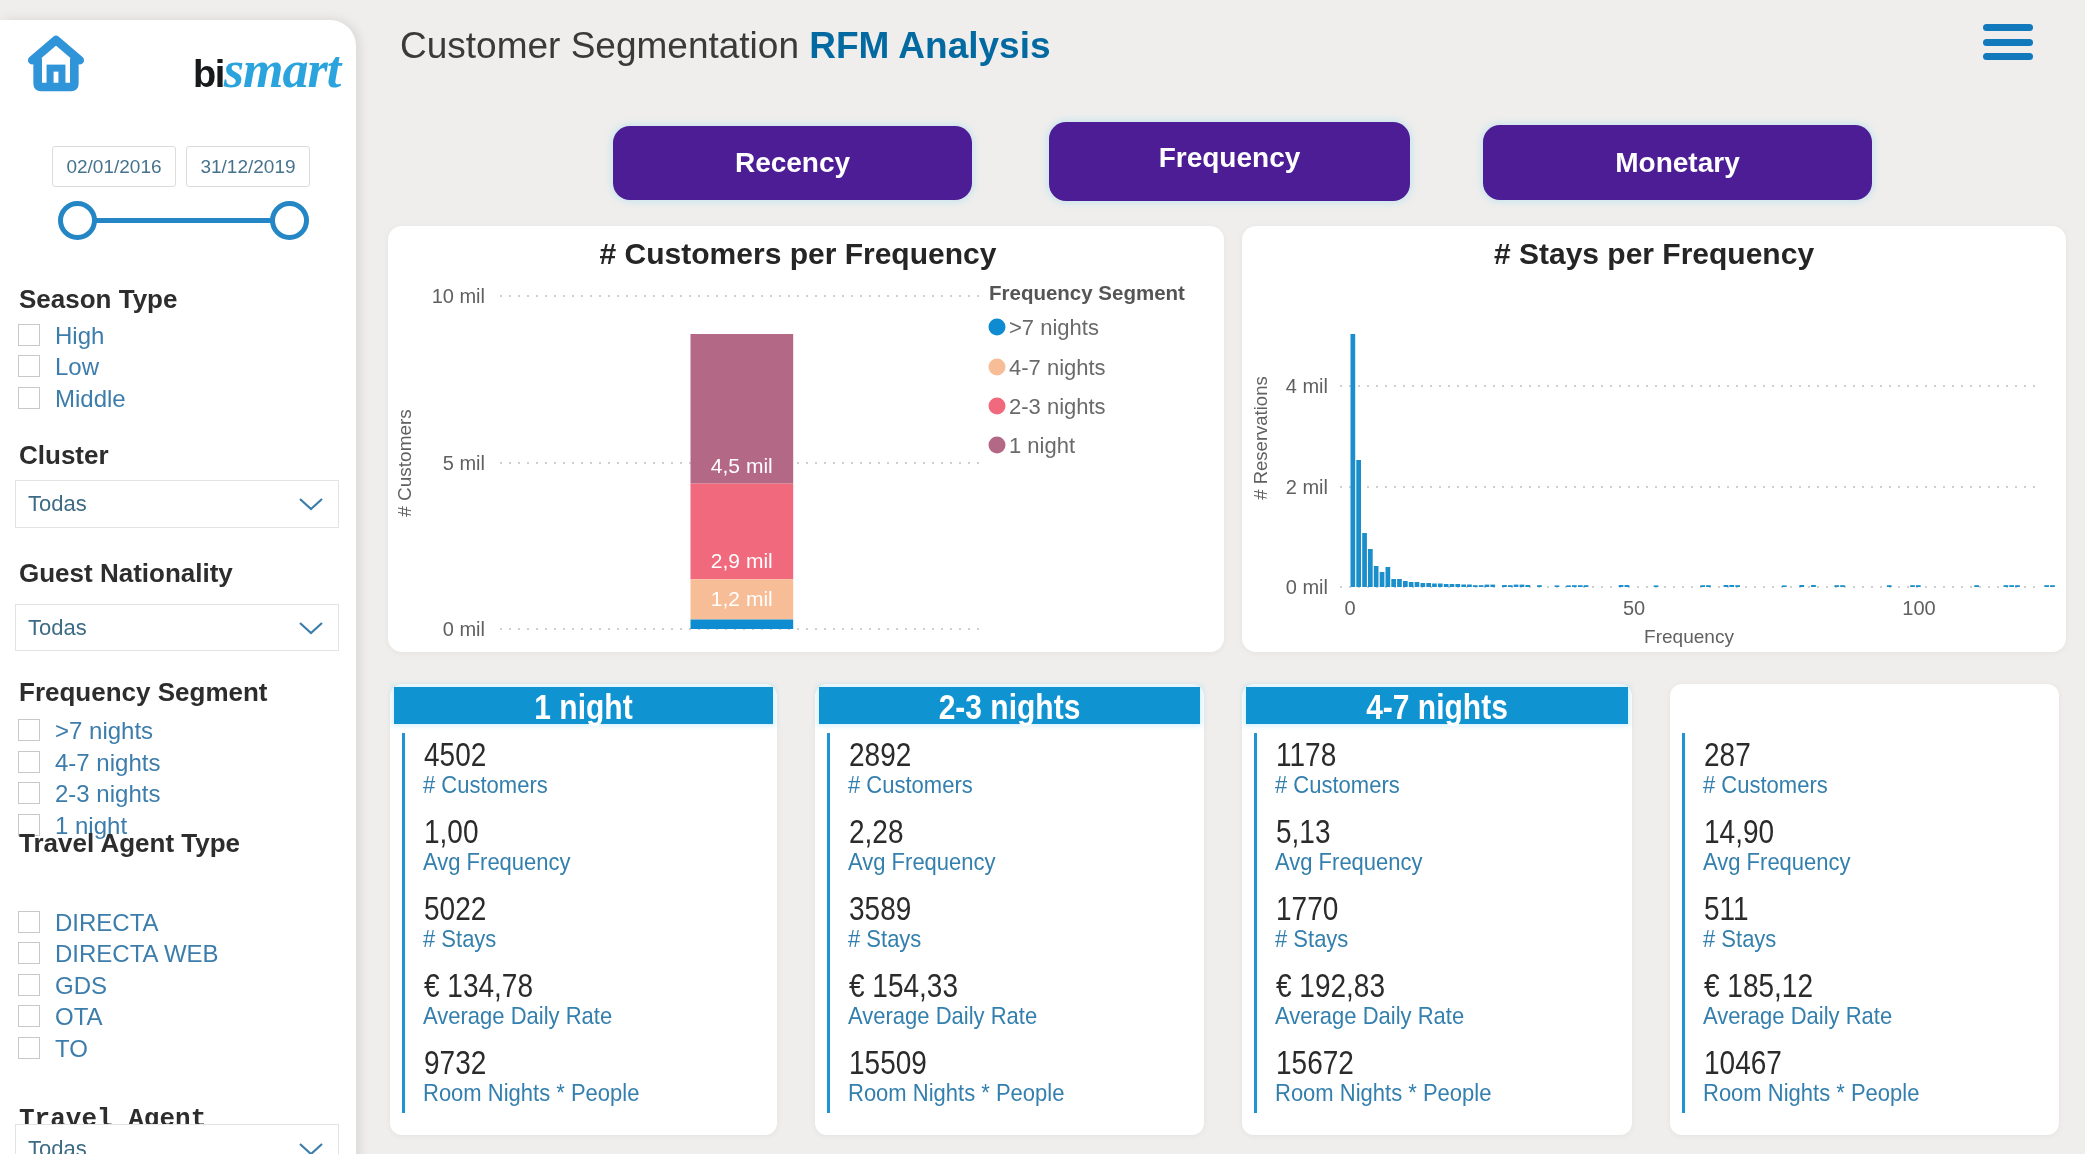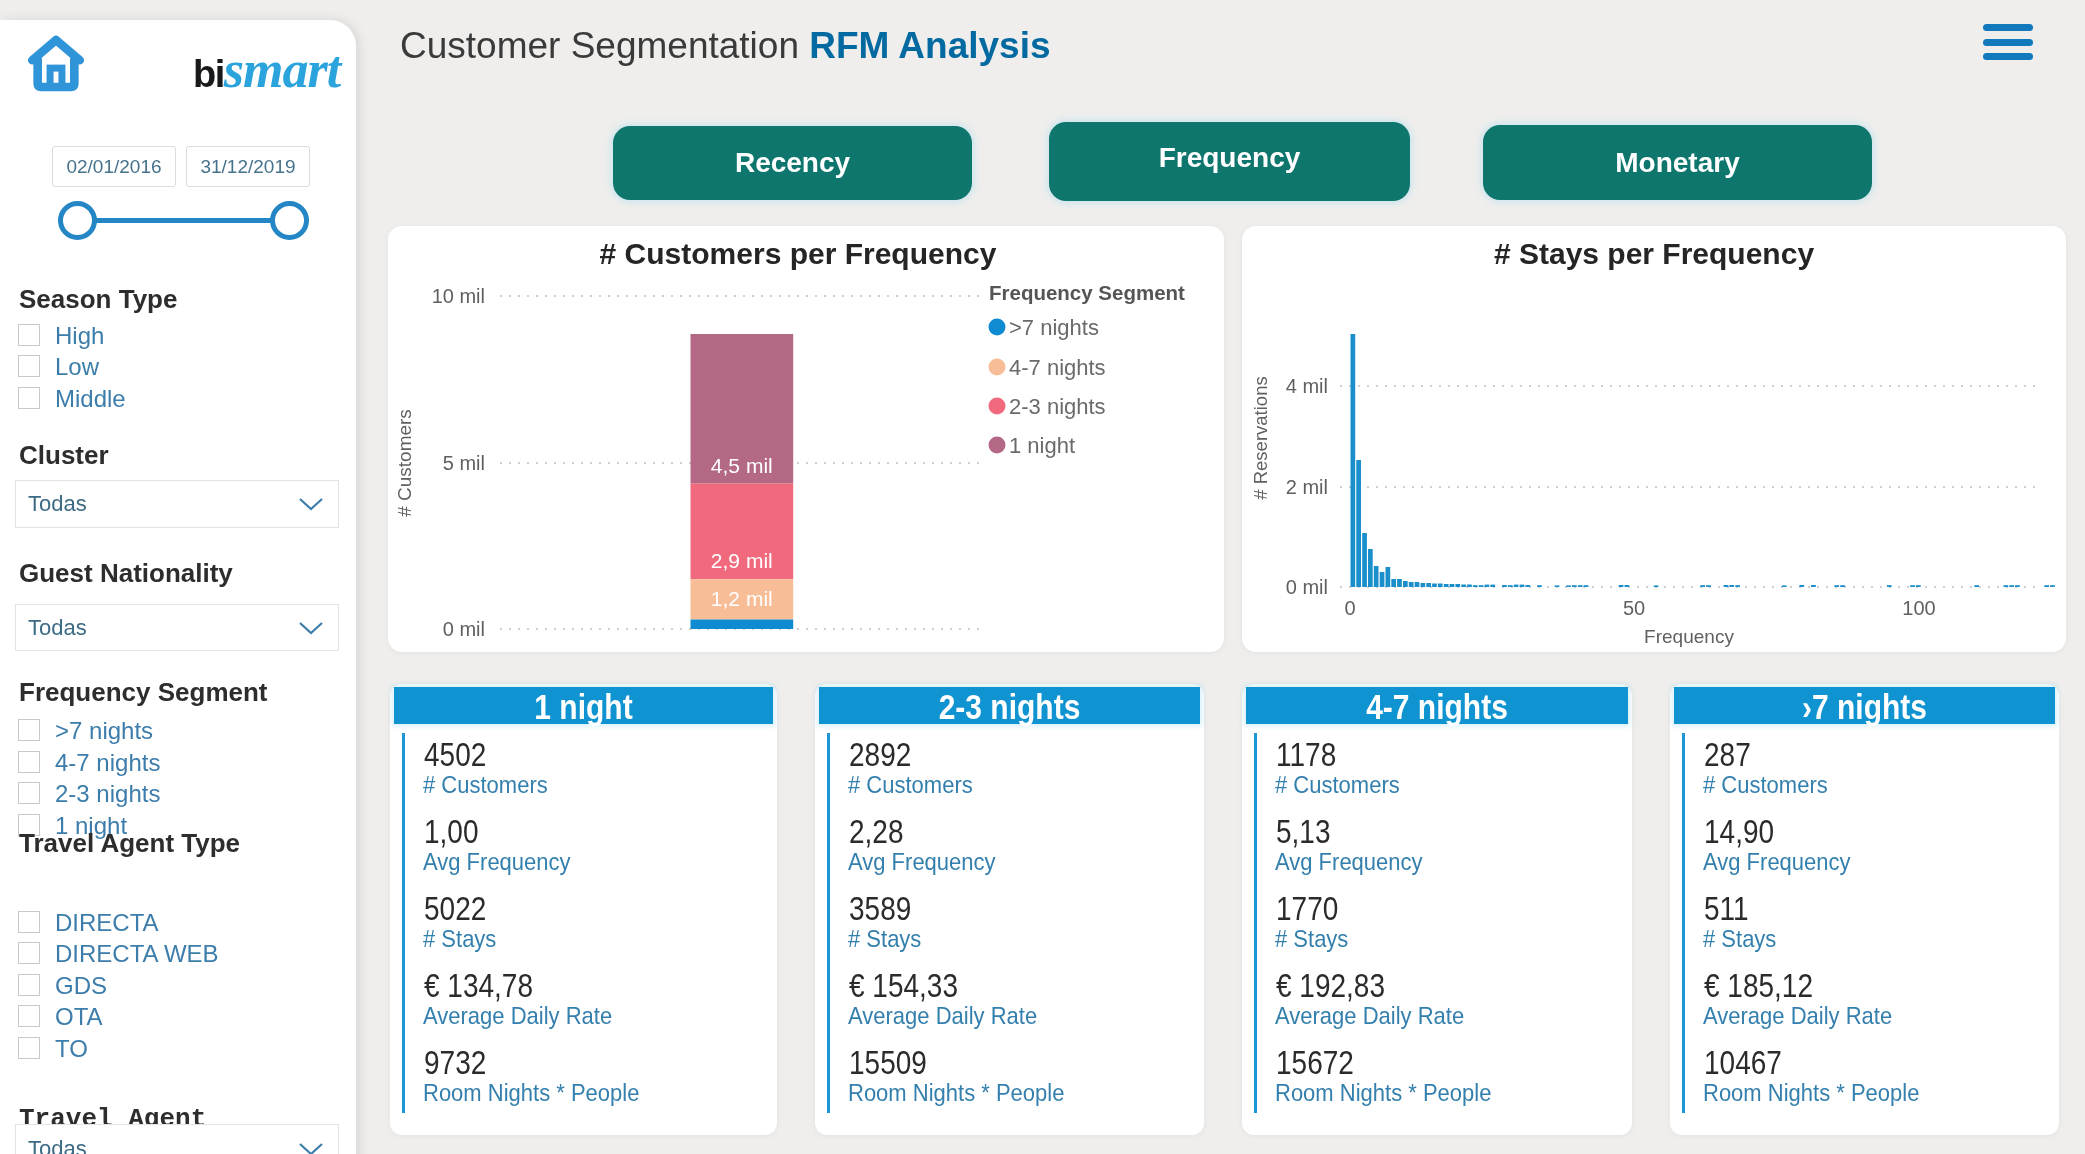--- a/index.html
+++ b/index.html
@@ -18,21 +18,21 @@
 .ddc{position:absolute;right:14px;top:50%;transform:translateY(-50%);}
 .datebox{position:absolute;top:126px;width:122px;height:39px;border:1px solid #dcdcdc;border-radius:3px;
  background:#fff;color:#46738c;font-size:19px;text-align:center;line-height:39px;}
 
 
 #title{position:absolute;left:400px;top:25px;font-size:37px;color:#3a3a3a;white-space:nowrap;}
 #title b{color:#0369a1;}
 .hbar{position:absolute;left:1983px;width:50px;height:7px;border-radius:3.5px;background:#1379bd;}
 
 
-.navbtn{position:absolute;background:#0f766e;border-radius:17px;color:#fff;font-weight:bold;
+.navbtn{position:absolute;background:#4c1d95;border-radius:17px;color:#fff;font-weight:bold;
  text-align:center;box-shadow:0 0 6px 2px rgba(163,221,243,.5);}
 
 
 .card{position:absolute;background:#fff;border-radius:14px;box-shadow:0 1px 6px rgba(0,0,0,.05);}
 
 
 .kcard{position:absolute;top:684px;height:451px;background:#fff;border-radius:12px;
  box-shadow:0 1px 6px rgba(0,0,0,.05);}
 .khead{position:absolute;left:4px;right:4px;top:3px;height:37px;background:#1093d1;color:#fff;
  font-weight:bold;font-size:30px;text-align:center;line-height:40px;
@@ -298,21 +298,20 @@
     <div class="kv" style="top:131px">5,13</div>
     <div class="kl" style="top:166px">Avg Frequency</div>
     <div class="kv" style="top:208px">1770</div>
     <div class="kl" style="top:243px"># Stays</div>
     <div class="kv" style="top:285px">€ 192,83</div>
     <div class="kl" style="top:320px">Average Daily Rate</div>
     <div class="kv" style="top:362px">15672</div>
     <div class="kl" style="top:397px">Room Nights * People</div>
   </div>
 <div class="kcard" style="left:1670px;width:389px">
-    <div class="khead"><span class="khx">›7 nights</span></div>
     <div class="kline"></div>
     <div class="kv" style="top:54px">287</div>
     <div class="kl" style="top:89px"># Customers</div>
     <div class="kv" style="top:131px">14,90</div>
     <div class="kl" style="top:166px">Avg Frequency</div>
     <div class="kv" style="top:208px">511</div>
     <div class="kl" style="top:243px"># Stays</div>
     <div class="kv" style="top:285px">€ 185,12</div>
     <div class="kl" style="top:320px">Average Daily Rate</div>
     <div class="kv" style="top:362px">10467</div>

